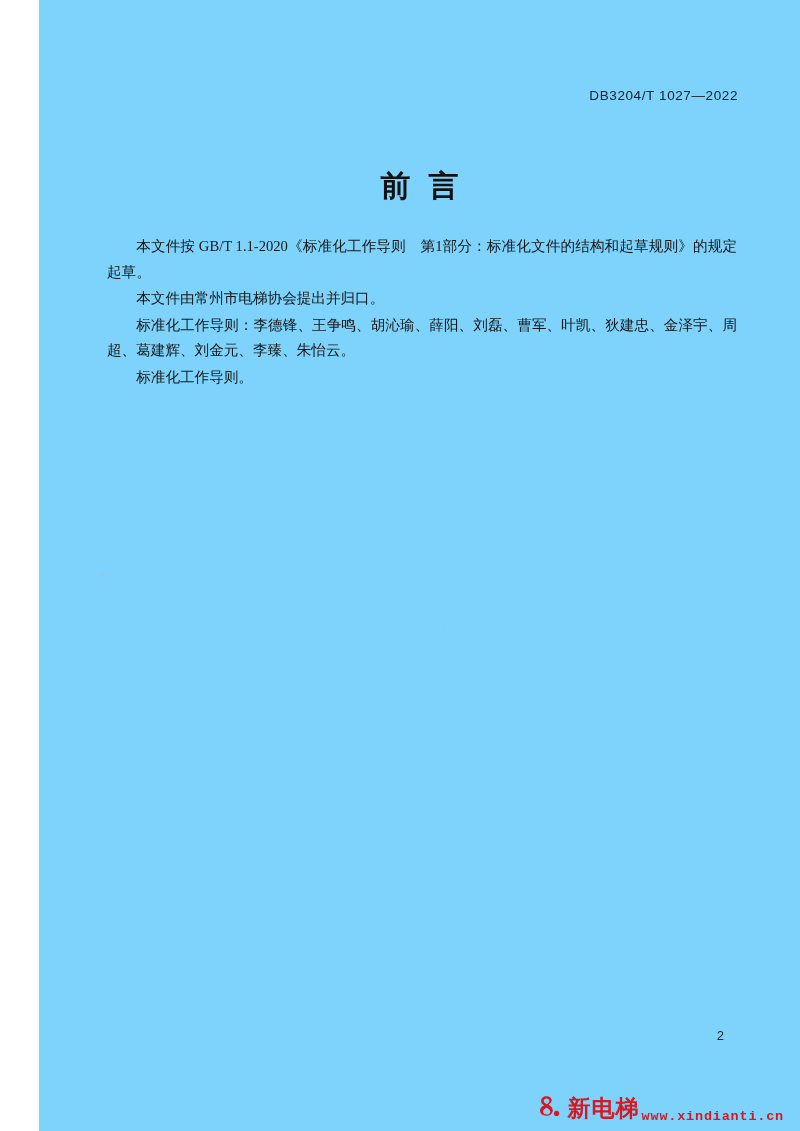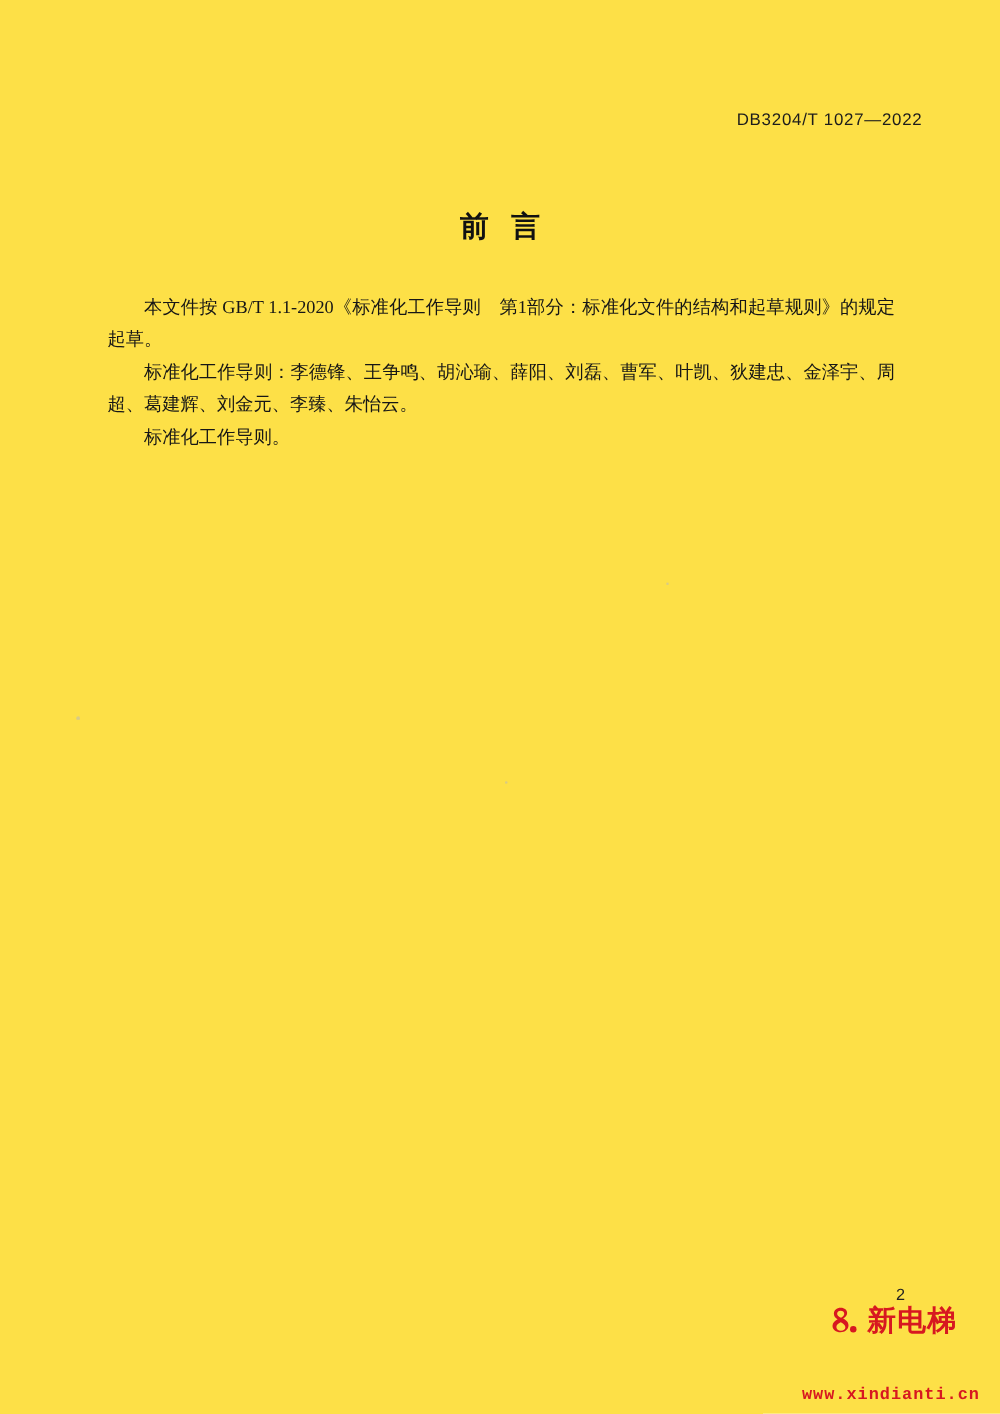--- a/index.html
+++ b/index.html
@@ -11,50 +11,51 @@
     height: 1131px;
     background: #ffffff;
     font-family: "Liberation Serif", "DejaVu Serif", serif;
     color: #1a1a1a;
     position: relative;
     overflow: hidden;
   }
   .page {
     position: absolute;
     inset: 0;
-    background: #fde047;
+    background: #7dd3fc;
+    margin-left: 39px;
   }
   
   .doc-header {
     position: absolute;
     top: 88px;
     right: 62px;
     font-family: "Liberation Sans", sans-serif;
     font-size: 13.5px;
     letter-spacing: 0.6px;
     color: #1c1c1c;
     white-space: nowrap;
   }
   
   .doc-title {
     position: absolute;
     top: 166px;
     left: 0;
     right: 0;
     text-align: center;
-    font-size: 23px;
+    font-size: 30px;
     font-weight: bold;
     letter-spacing: 18px;
     text-indent: 18px;
     color: #111;
   }
   .body-block {
     position: absolute;
     top: 234px;
-    left: 86px;
+    left: 68px;
     width: 630px;
   }
   .para {
     font-size: 14.6px;
     line-height: 25.5px;
     text-align: justify;
     text-justify: inter-ideograph;
     margin: 0 0 1px 0;
     text-indent: 2em;
     color: #161616;
@@ -67,24 +68,23 @@
     font-family: "Liberation Sans", sans-serif;
     font-size: 13px;
     color: #222;
   }
   
   .watermark {
     position: absolute;
     right: 16px;
     bottom: 8px;
     display: flex;
-    flex-direction: column;
-    align-items: center;
+    flex-direction: row;
+    align-items: flex-end;
     line-height: 1;
-    gap: 32px;
   }
   .wm-top {
     display: flex;
     align-items: center;
     gap: 6px;
   }
   .wm-logo {
     width: 30px;
     height: 30px;
     position: relative;
@@ -119,20 +119,21 @@
 <body>
 
 <div class="page">
 
   <div class="doc-header">DB3204/T 1027—2022</div>
 
   <div class="doc-title">前言</div>
 
   <div class="body-block">
     <p class="para">本文件按 GB/T 1.1-2020《标准化工作导则　第1部分：标准化文件的结构和起草规则》的规定起草。</p>
+    <p class="para">本文件由常州市电梯协会提出并归口。</p>
     <p class="para">标准化工作导则：李德锋、王争鸣、胡沁瑜、薛阳、刘磊、曹军、叶凯、狄建忠、金泽宇、周超、葛建辉、刘金元、李臻、朱怡云。</p>
     <p class="para">标准化工作导则。</p>
   </div>
 
   <div class="page-number">2</div>
 
   <div class="watermark">
     <div class="wm-top">
       <span class="wm-logo">
         <svg width="30" height="30" viewBox="0 0 30 30">

